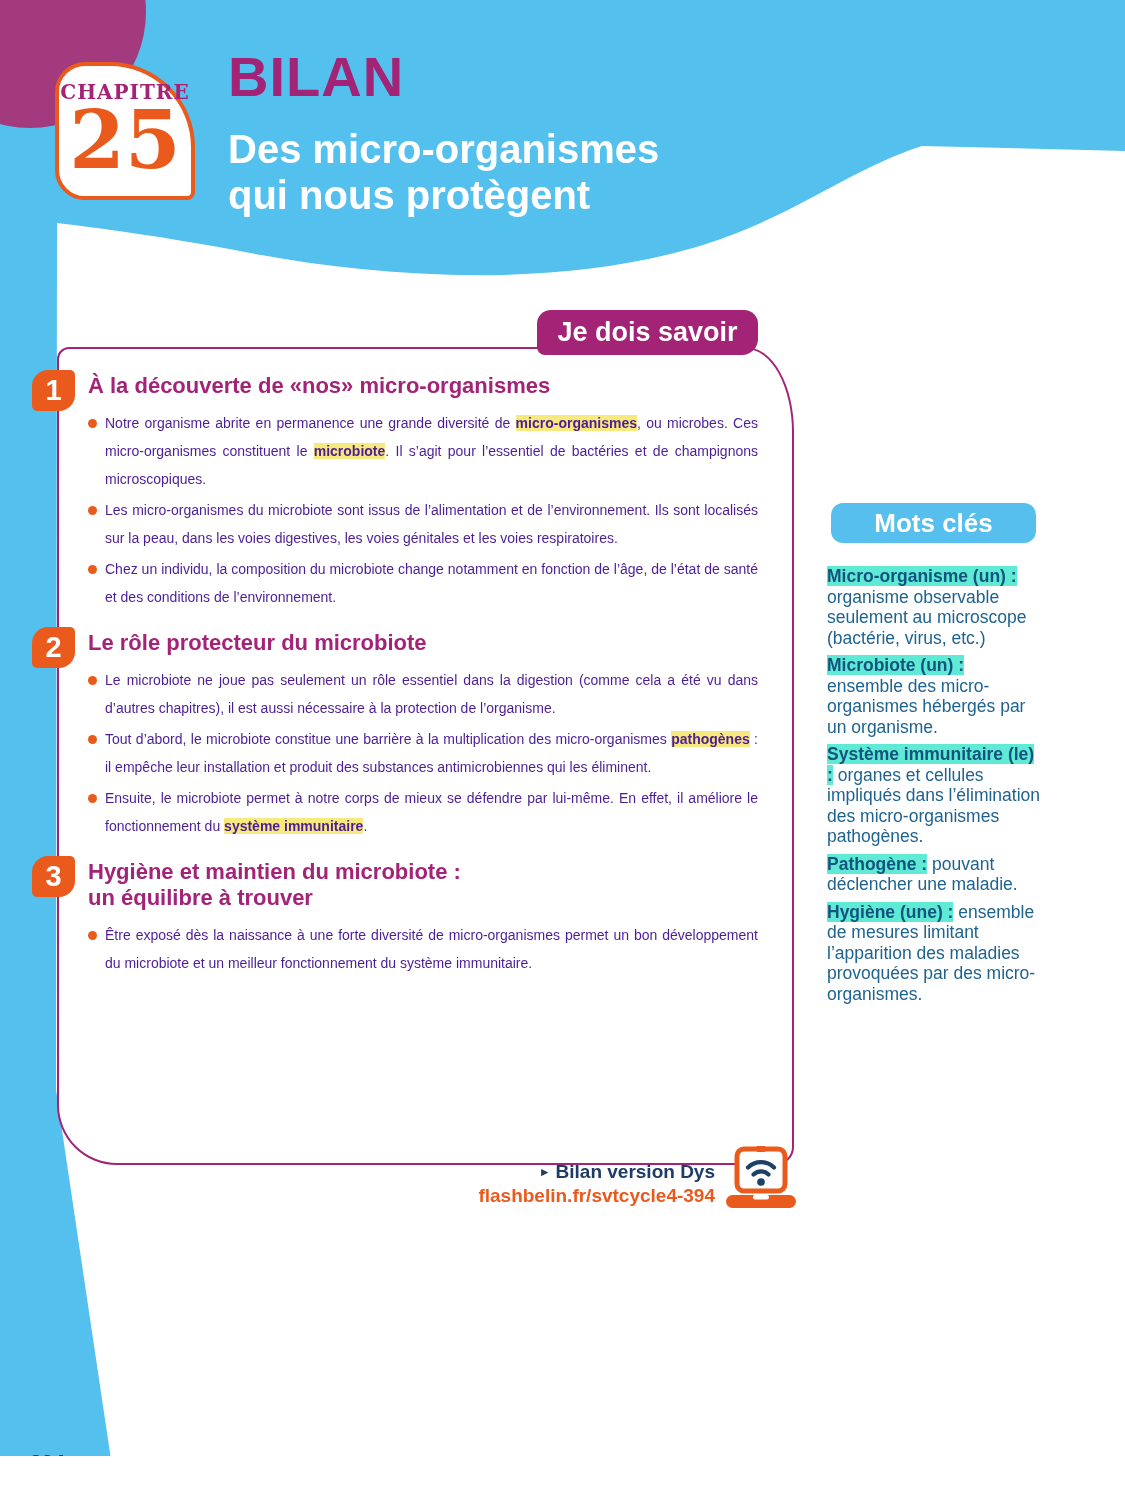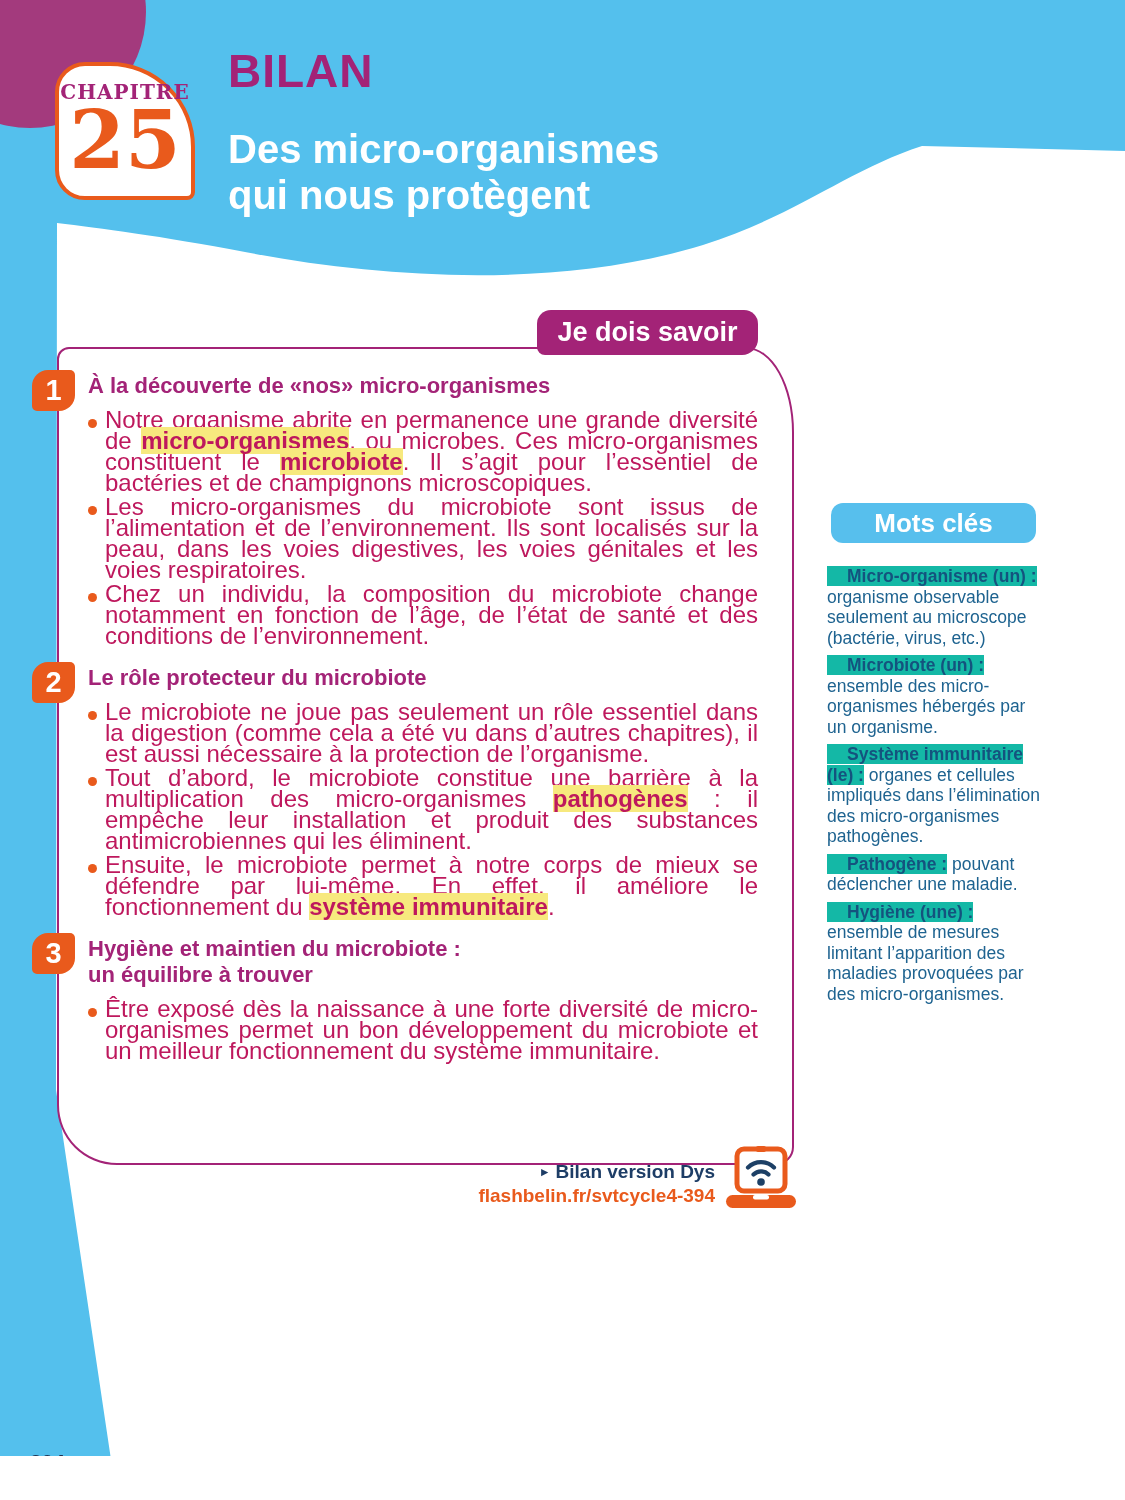--- a/index.html
+++ b/index.html
@@ -9,21 +9,21 @@
 
   
   .chapter-badge{position:absolute;left:55px;top:62px;width:140px;height:138px;z-index:3;
     background:#fff;border:4px solid #E95A1C;box-sizing:border-box;
     border-radius:30px 85px 8px 30px;text-align:center;}
   .chapter-label{margin-top:14px;font-family:"DejaVu Serif",serif;font-weight:bold;
     font-size:20px;letter-spacing:1px;color:#A32377;}
   .chapter-num{font-family:"DejaVu Serif",serif;font-weight:bold;font-size:80px;
     color:#E95A1C;line-height:0.95;margin-top:-2px;}
 
-  .kicker{position:absolute;left:228px;top:44px;z-index:2;font-size:46px;font-weight:bold;
+  .kicker{position:absolute;left:228px;top:44px;z-index:2;font-size:56px;font-weight:bold;
     letter-spacing:1px;color:#A32377;}
   .main-title{position:absolute;left:228px;top:126px;z-index:2;color:#fff;
     font-size:40px;font-weight:bold;line-height:1.16;}
 
   
   .bilan-box{position:absolute;left:57px;top:347px;width:737px;height:818px;z-index:1;
     box-sizing:border-box;background:#fff;border:2.5px solid #A32377;
     border-radius:12px 48px 18px 60px / 12px 85px 18px 60px;}
   .jds-badge{position:absolute;left:537px;top:310px;width:221px;height:45px;z-index:2;
     background:#A32377;border-radius:14px 14px 16px 8px;color:#fff;font-size:27px;
@@ -32,32 +32,32 @@
   .box-content{position:absolute;left:57px;top:347px;width:737px;z-index:2;
     box-sizing:border-box;padding:26px 36px 0 31px;}
   .section{position:relative;margin-bottom:19px;}
   .num-badge{position:absolute;left:-56px;top:-3px;width:43px;height:41px;
     background:#E95A1C;border-radius:16px 5px 16px 5px;color:#fff;font-size:29px;
     font-weight:bold;text-align:center;line-height:41px;}
   .section-heading{margin:0 0 9px 0;font-size:22px;font-weight:bold;color:#A32377;line-height:1.22;}
   .section-heading span{display:block;}
   .bullets{list-style:none;margin:0;padding:0;}
   .bullet{position:relative;padding-left:17px;margin:0 0 3px 0;
-    font-size:24px;line-height:21px;color:#be185d;text-align:justify;}
+    font-size:14px;line-height:28px;color:#4c1d95;text-align:justify;}
   .bullet::before{content:"";position:absolute;left:0;top:10px;width:9px;height:9px;
     border-radius:50%;background:#E95A1C;}
   .hl{background:#F7E97E;font-weight:bold;}
 
   
   .sidebar{position:absolute;left:827px;top:503px;width:216px;z-index:2;}
   .sidebar-title{width:205px;height:40px;margin:0 16px 23px 4px;background:#57BFED;
     border-radius:12px;color:#fff;font-size:26px;font-weight:bold;text-align:center;
     line-height:40px;}
   .def{margin:0 0 7px 0;font-size:17.5px;line-height:20.5px;color:#1E6390;}
-  .term{font-weight:bold;color:#14537E;background:#14b8a6;padding-left:20px;}
+  .term{font-weight:bold;color:#14537E;background:#5eead4;}
 
   
   .dys{position:absolute;left:380px;top:1160px;width:335px;z-index:3;text-align:right;}
   .dys-label{color:#1D3D66;font-weight:bold;font-size:19px;line-height:23px;}
   .arrow{font-size:12px;color:#1D3D66;margin-right:5px;vertical-align:2px;}
   .dys-url{color:#E95A1C;font-weight:bold;font-size:19px;line-height:23px;}
   .laptop{position:absolute;left:723px;top:1146px;z-index:3;}
 
   .page-num{position:absolute;left:30px;top:1450px;z-index:2;font-size:21px;
     font-weight:bold;color:#1F3050;}

